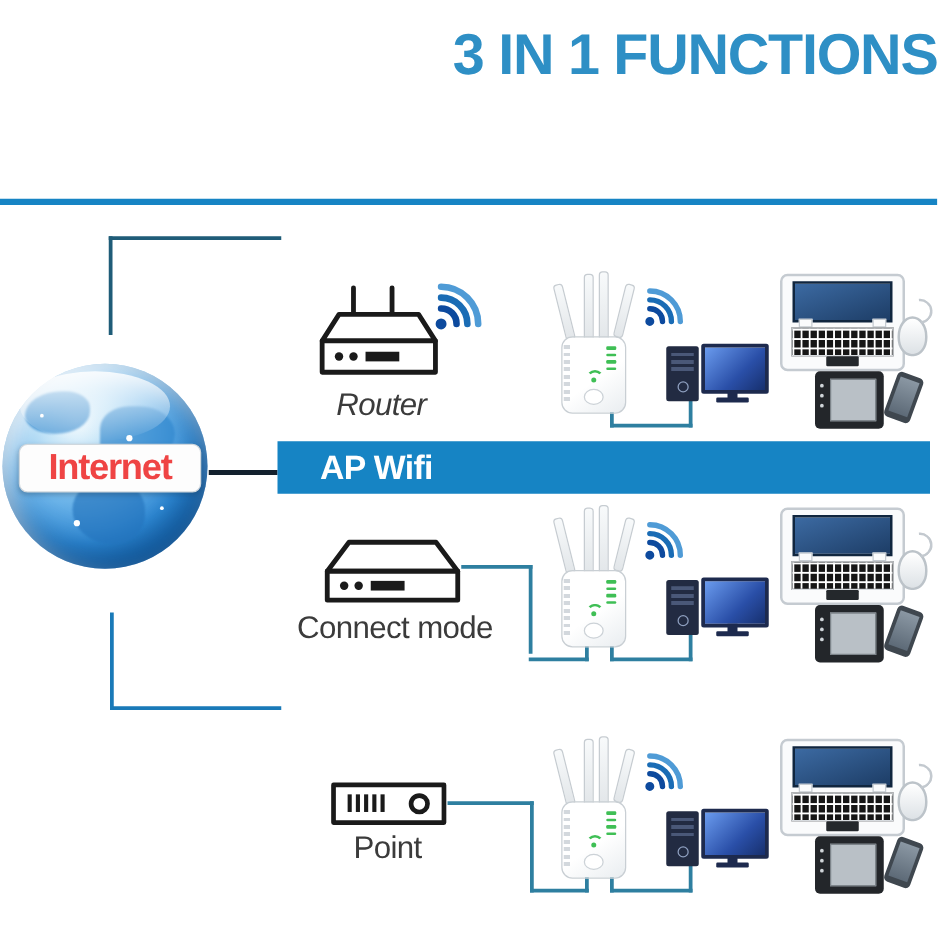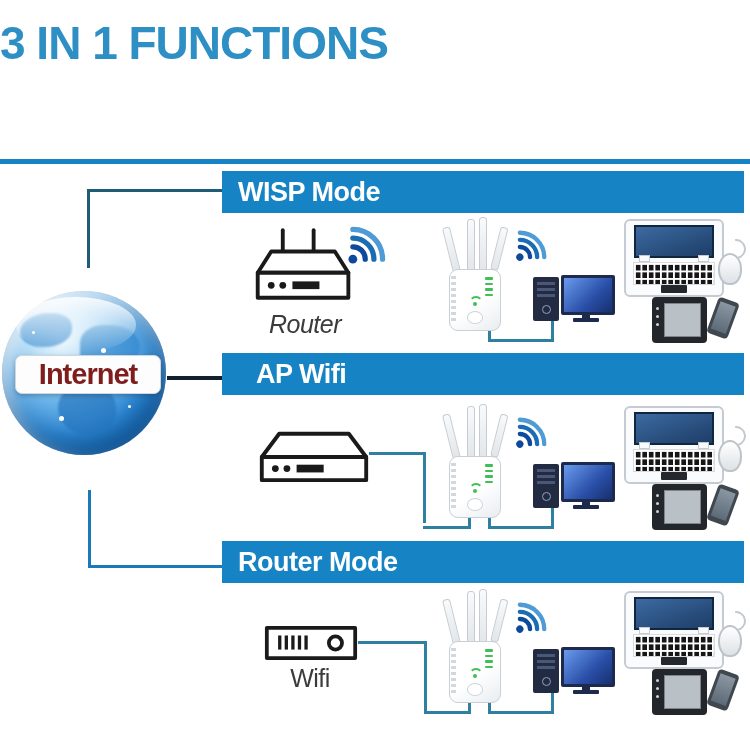--- a/index.html
+++ b/index.html
@@ -1,20 +1,20 @@
 <!DOCTYPE html>
 <html><head>
 <meta charset="utf-8">
 <style>
   html,body{margin:0;padding:0;background:#fff;}
   #stage{position:relative;width:750px;height:750px;background:#fff;overflow:hidden;
          font-family:"Liberation Sans",sans-serif;}
 
   
-  .title{position:absolute;top:16px;left:0;width:750px;text-align:left;
+  .title{position:absolute;top:16px;left:0;width:750px;text-align:right;
          font-size:46px;font-weight:bold;letter-spacing:-1px;color:#2e8fc5;}
   .subtitle{position:absolute;top:90px;left:0;width:750px;text-align:center;
          font-size:27px;font-weight:bold;letter-spacing:-0.5px;color:#1c1c1c;}
   .topline{position:absolute;top:159px;left:0;width:750px;height:5px;background:#1684c4;}
 
   
   .globe{position:absolute;left:2px;top:291px;width:164px;height:164px;border-radius:50%;
          background:radial-gradient(circle at 36% 28%, #f2fafe 0%, #bfe2f7 18%, #6fb6ea 40%,
                     #2f8ad6 62%, #1266b4 82%, #0a4f92 100%);
          box-shadow:inset -8px -14px 24px rgba(4,50,100,.45), inset 6px 8px 18px rgba(255,255,255,.8);}
@@ -22,21 +22,21 @@
   .globe .land1{left:18px;top:22px;width:52px;height:34px;border-radius:60% 40% 55% 45%;}
   .globe .land2{left:78px;top:34px;width:60px;height:46px;border-radius:45% 55% 60% 40%;}
   .globe .land3{left:56px;top:92px;width:58px;height:52px;border-radius:50% 50% 45% 55%;background:#2474bd;}
   .globe .gloss{position:absolute;left:14px;top:6px;width:120px;height:56px;border-radius:50%;
          background:linear-gradient(rgba(255,255,255,.85),rgba(255,255,255,0));}
   .globe .sparkles{position:absolute;left:30px;top:40px;width:3px;height:3px;border-radius:50%;background:#fff;
          box-shadow:70px 18px 0 1px #fff, 28px 86px 0 1px #fff, 96px 74px 0 0 #fff, -8px 52px 0 0 #fff;}
   .internet-pill{position:absolute;left:15px;top:355px;width:144px;height:37px;background:#fdfdfd;
          border:1px solid #cfd7dd;border-radius:7px;box-shadow:0 2px 4px rgba(30,60,90,.35);
          display:flex;align-items:center;justify-content:center;
-         font-size:29px;font-weight:bold;color:#7f1d1d;letter-spacing:-1px;}
+         font-size:29px;font-weight:bold;color:#ef4444;letter-spacing:-1px;}
 
   
   .bar{position:absolute;left:222px;width:522px;height:42px;background:#1684c4;color:#fff;
        font-size:27px;font-weight:bold;line-height:42px;padding-left:16px;box-sizing:border-box;
        letter-spacing:-0.5px;}
   #bar-wisp{top:171px;}
   #bar-ap{top:353px;padding-left:34px;}
   #bar-router{top:541px;}
 
   
@@ -151,23 +151,21 @@
     <div class="land3"></div>
     <div class="gloss"></div>
     <div class="sparkles"></div>
   </div>
   <div class="internet-pill">Internet</div>
 
   <div class="wisp-elbow"></div>
   <div class="ap-dash"></div>
   <div class="router-elbow"></div>
 
-  <div class="bar" id="bar-wisp">WISP Mode</div>
   <div class="bar" id="bar-ap">AP Wifi</div>
-  <div class="bar" id="bar-router">Router Mode</div>
 
   <svg class="src-icon" id="wisp-router-icon" viewBox="0 0 112 92">
     <line class="outline" x1="34" y1="10" x2="34" y2="32"></line>
     <line class="outline" x1="66" y1="10" x2="66" y2="32"></line>
     <polygon class="outline" points="22,32 88,32 102,54 8,54"></polygon>
     <rect class="outline" x="8" y="54" width="94" height="26"></rect>
     <circle class="filldark" cx="22" cy="67" r="3.5"></circle>
     <circle class="filldark" cx="34" cy="67" r="3.5"></circle>
     <rect class="filldark" x="44" y="63" width="28" height="8"></rect>
   </svg>
@@ -181,31 +179,32 @@
   </svg>
   <div class="src-label" id="wisp-label">Router</div>
 
   <svg class="src-icon" id="ap-modem-icon" viewBox="0 0 120 62">
     <polygon class="outline" points="24,8 96,8 114,32 6,32"></polygon>
     <rect class="outline" x="6" y="32" width="108" height="24"></rect>
     <circle class="filldark" cx="20" cy="44" r="3.5"></circle>
     <circle class="filldark" cx="32" cy="44" r="3.5"></circle>
     <rect class="filldark" x="42" y="40" width="28" height="8"></rect>
   </svg>
+  <div class="src-label" id="ap-label">Connect mode</div>
 
   <svg class="src-icon" id="rt-modem-icon" viewBox="0 0 100 42">
     <rect class="outline" x="3" y="5" width="94" height="32"></rect>
     <rect class="filldark" x="15" y="13" width="3.5" height="15"></rect>
     <rect class="filldark" x="22" y="13" width="3.5" height="15"></rect>
     <rect class="filldark" x="29" y="13" width="3.5" height="15"></rect>
     <rect class="filldark" x="36" y="13" width="3.5" height="15"></rect>
     <rect class="filldark" x="43" y="13" width="3.5" height="15"></rect>
     <circle cx="76" cy="21" r="7" fill="none" stroke="#1a1a1a" stroke-width="4"></circle>
   </svg>
-  <div class="src-label" id="rt-label">Wifi</div>
+  <div class="src-label" id="rt-label">Point</div>
 
   <div class="lnk" id="ap-l1"></div>
   <div class="lnk" id="ap-l2"></div>
   <div class="lnk" id="rt-l1"></div>
   <div class="lnk" id="rt-l2"></div>
 
   <div class="cluster" id="cluster-wisp">
     <div class="lnk u-link"></div>
     <div class="repeater">
       <i class="ant a1"></i>

